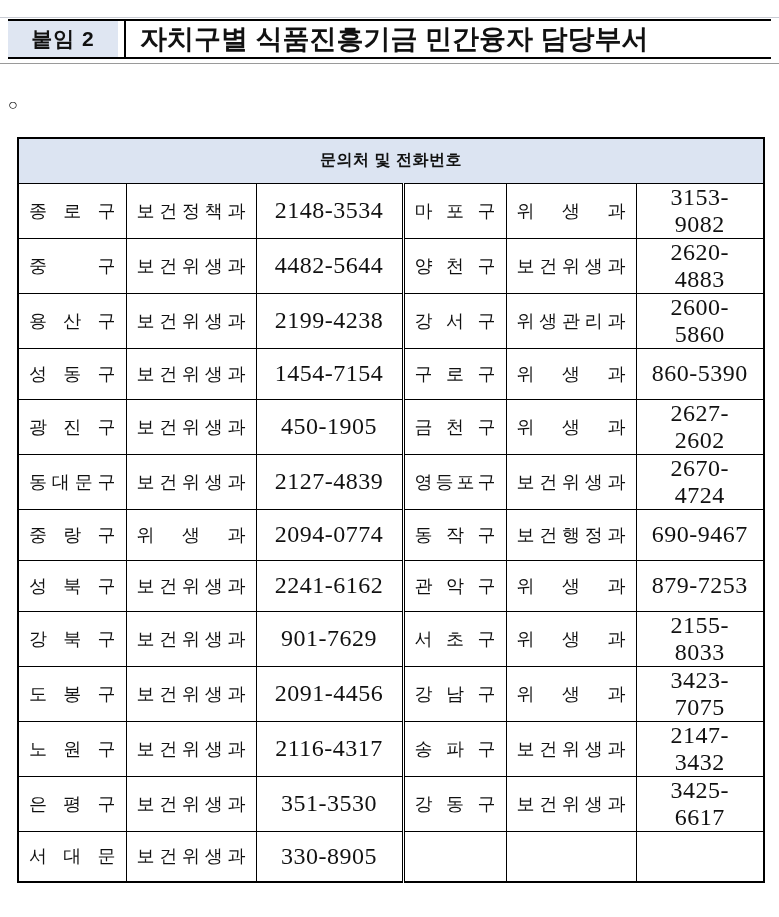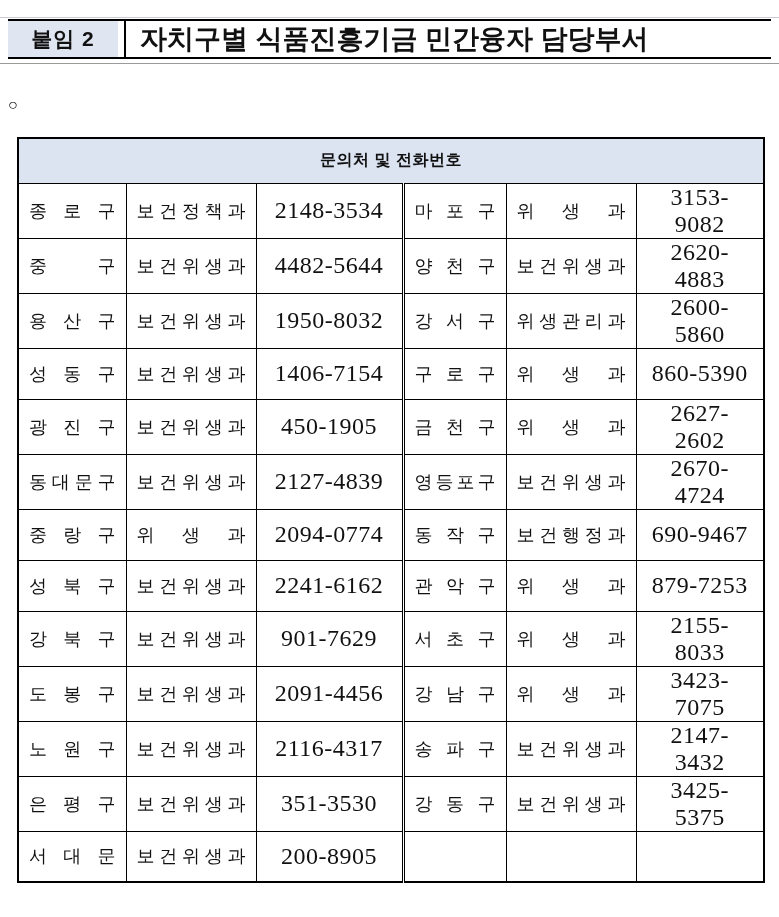--- a/index.html
+++ b/index.html
@@ -191,21 +191,21 @@
         <td class="c-dept">
           <span class="cellwrap dist">
             <span>보</span>
             <span>건</span>
             <span>위</span>
             <span>생</span>
             <span>과</span>
           </span>
         </td>
         <td class="c-phone">
-          <span class="cellwrap">1950-8032</span>
+          <span class="cellwrap">2199-4238</span>
         </td>
         <td class="c-name mid">
           <span class="cellwrap dist">
             <span>강</span>
             <span>서</span>
             <span>구</span>
           </span>
         </td>
         <td class="c-dept">
           <span class="cellwrap dist">
@@ -231,21 +231,21 @@
         <td class="c-dept">
           <span class="cellwrap dist">
             <span>보</span>
             <span>건</span>
             <span>위</span>
             <span>생</span>
             <span>과</span>
           </span>
         </td>
         <td class="c-phone">
-          <span class="cellwrap">1406-7154</span>
+          <span class="cellwrap">1454-7154</span>
         </td>
         <td class="c-name mid">
           <span class="cellwrap dist">
             <span>구</span>
             <span>로</span>
             <span>구</span>
           </span>
         </td>
         <td class="c-dept">
           <span class="cellwrap dist">
@@ -560,42 +560,42 @@
         <td class="c-dept">
           <span class="cellwrap dist">
             <span>보</span>
             <span>건</span>
             <span>위</span>
             <span>생</span>
             <span>과</span>
           </span>
         </td>
         <td class="c-phone">
-          <span class="cellwrap">3425-5375</span>
+          <span class="cellwrap">3425-6617</span>
         </td>
       </tr>
       <tr>
         <td class="c-name">
           <span class="cellwrap dist">
             <span>서</span>
             <span>대</span>
             <span>문</span>
           </span>
         </td>
         <td class="c-dept">
           <span class="cellwrap dist">
             <span>보</span>
             <span>건</span>
             <span>위</span>
             <span>생</span>
             <span>과</span>
           </span>
         </td>
         <td class="c-phone">
-          <span class="cellwrap">200-8905</span>
+          <span class="cellwrap">330-8905</span>
         </td>
         <td class="c-name mid">
           <span class="cellwrap dist"></span>
         </td>
         <td class="c-dept">
           <span class="cellwrap dist"></span>
         </td>
         <td class="c-phone">
           <span class="cellwrap"></span>
         </td>

